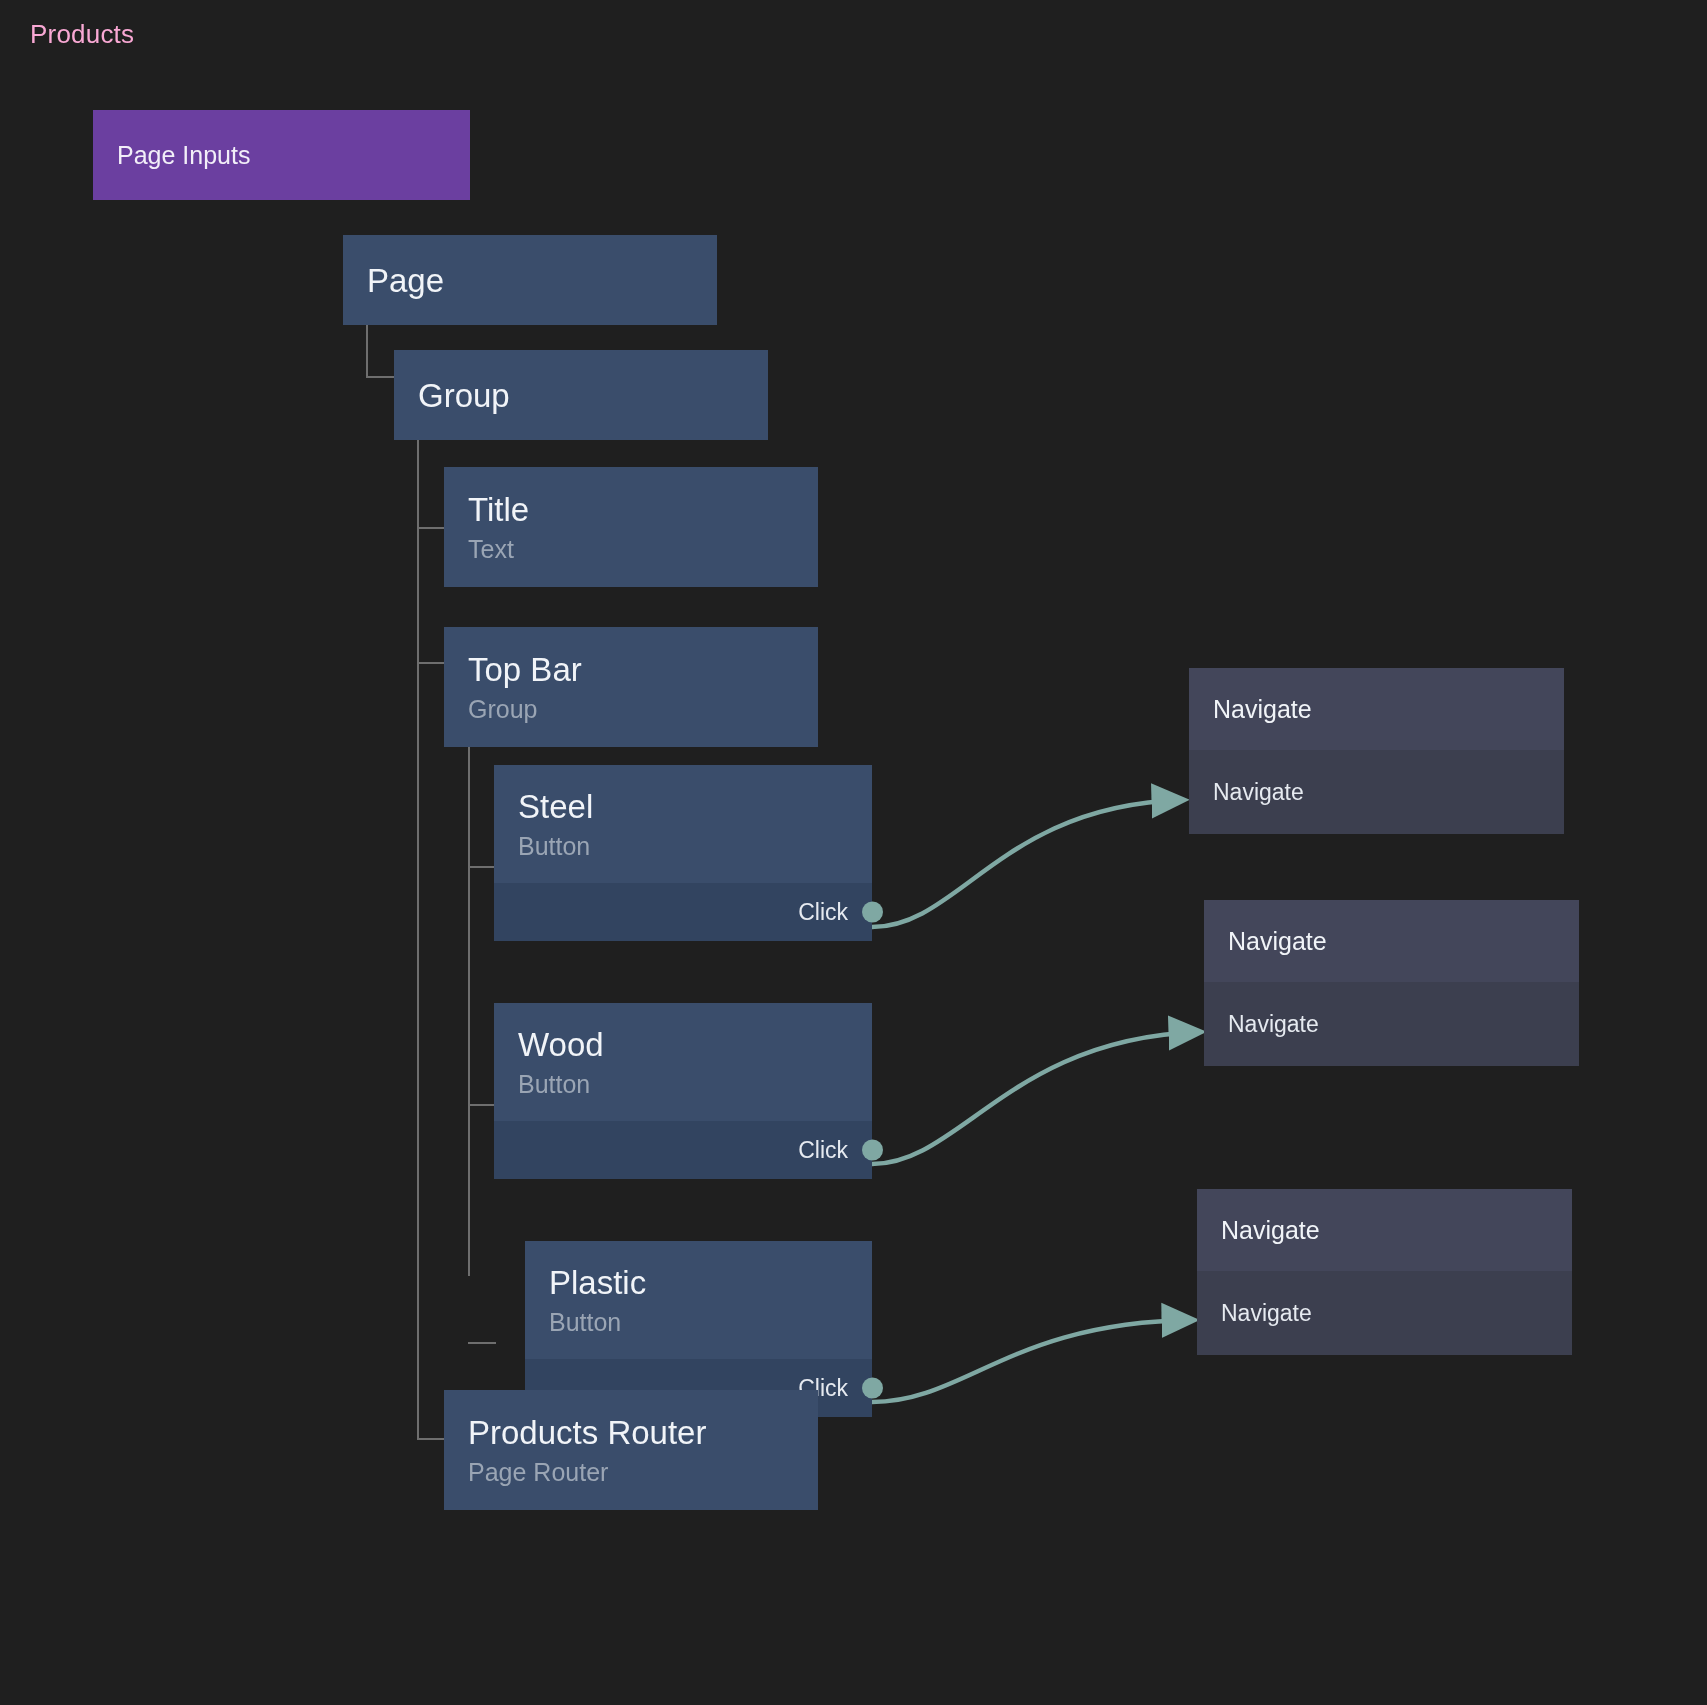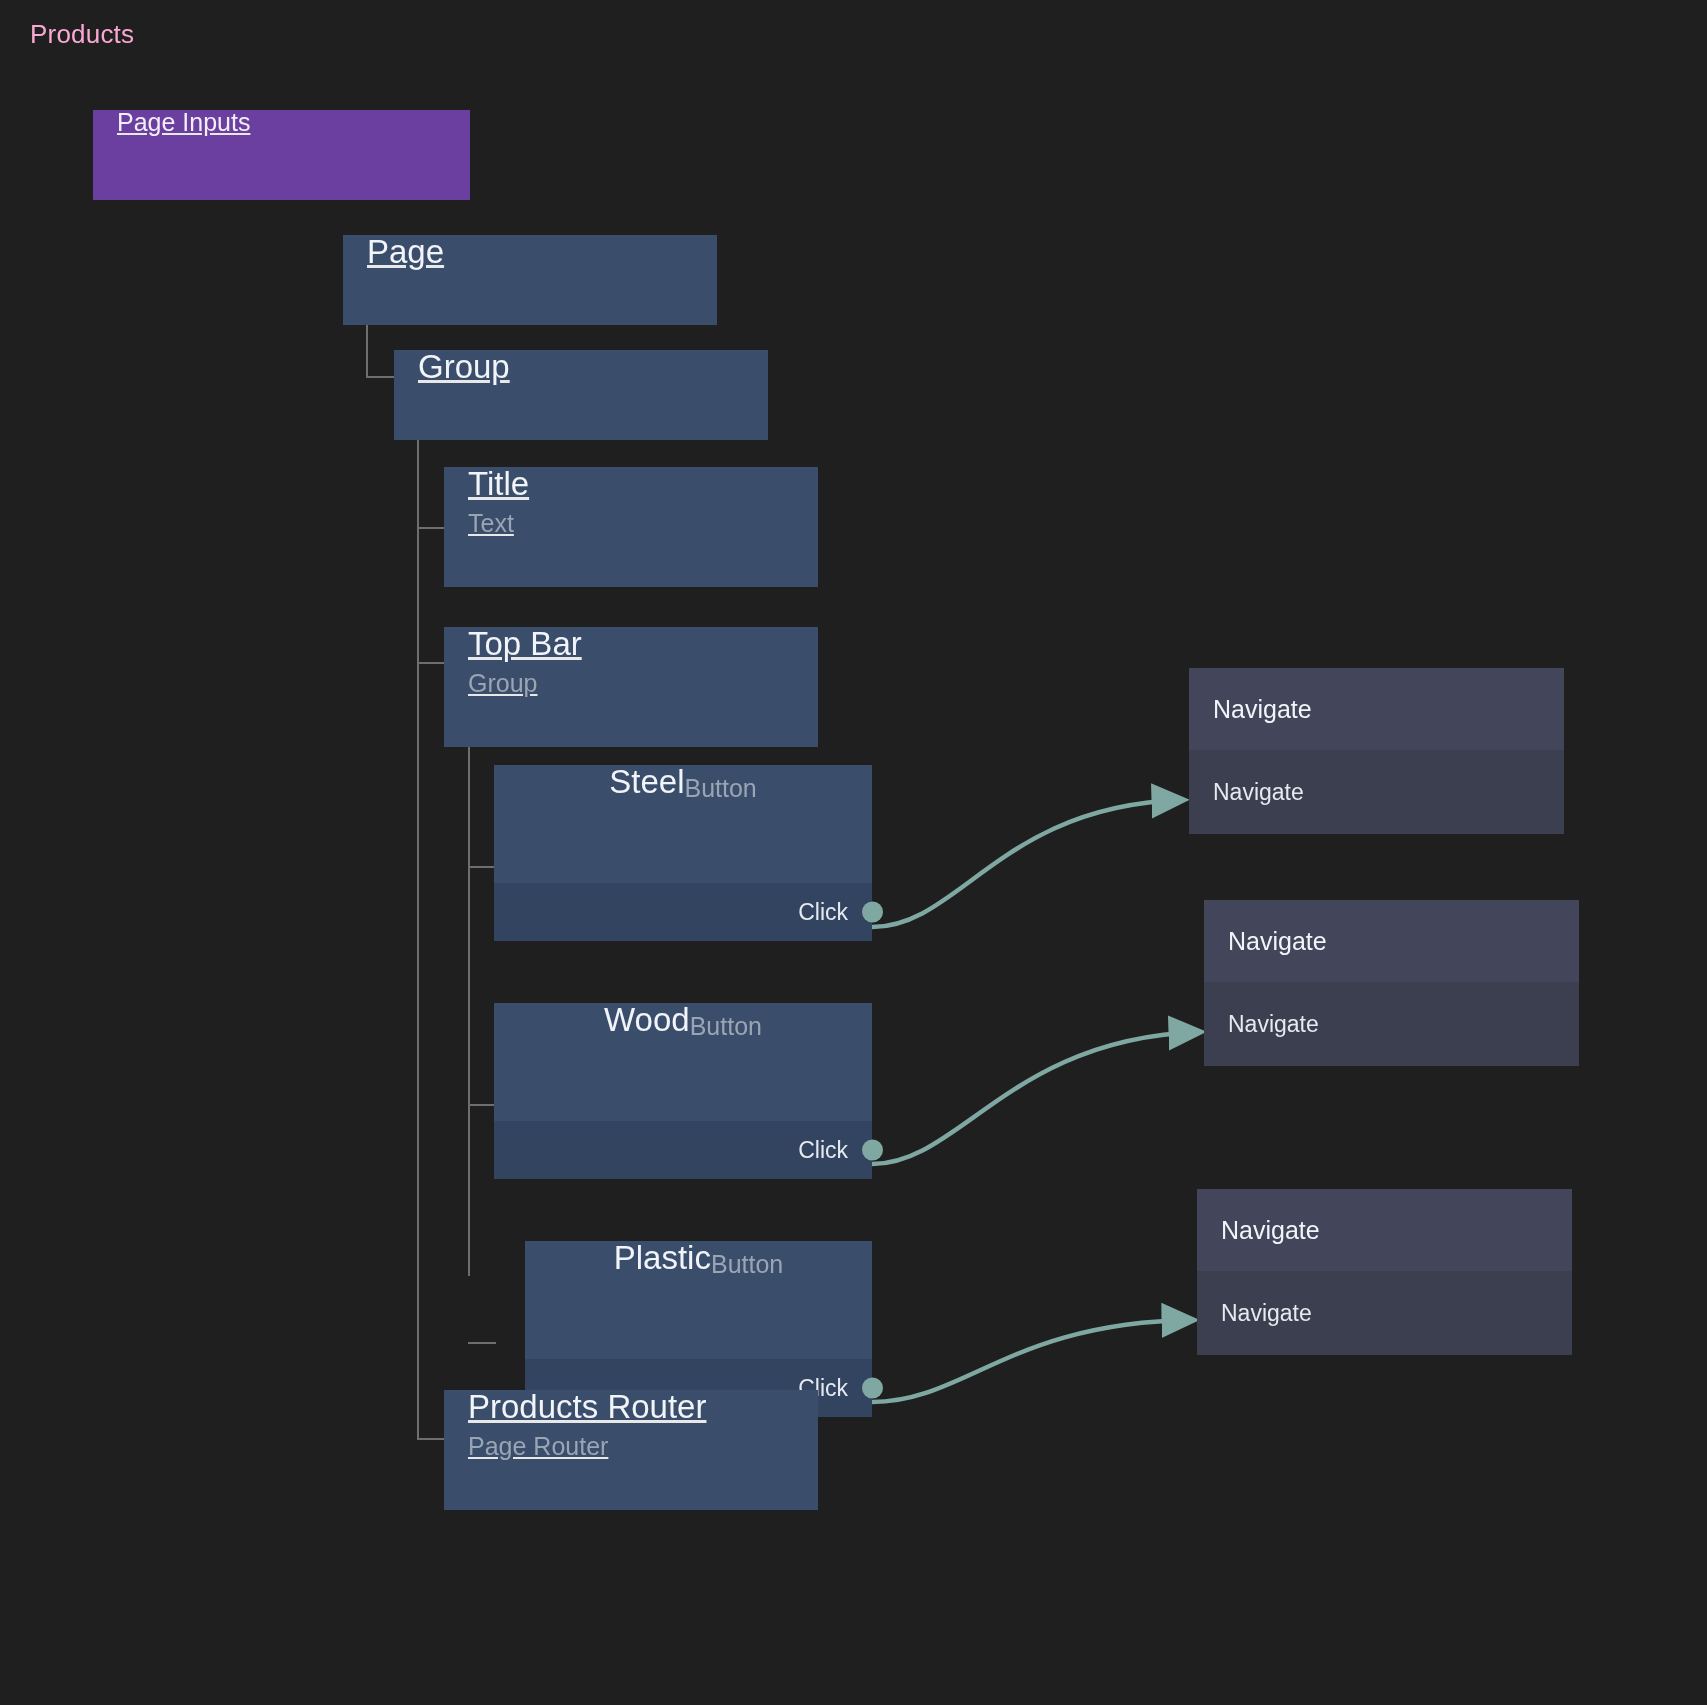--- a/index.html
+++ b/index.html
@@ -84,32 +84,32 @@
     line-height: 1;
     margin-top: 11px;
     white-space: nowrap;
   }
 
   
   .node-head {
     padding: 0 24px;
     display: flex;
     flex-direction: column;
+    justify-content: center;
     height: 100%;
-    text-decoration: underline;
   }
 
   
   .node-btn { background: transparent; }
   .node-btn .btn-body {
     background: #3a4d6b;
     height: 118px;
     padding: 0 24px;
     display: flex;
-    flex-direction: row;
+    flex-direction: column;
     justify-content: center;
   }
   .node-btn .btn-port {
     background: #324460;
     height: 58px;
     display: flex;
     align-items: center;
     justify-content: flex-end;
     padding-right: 24px;
     position: relative;

